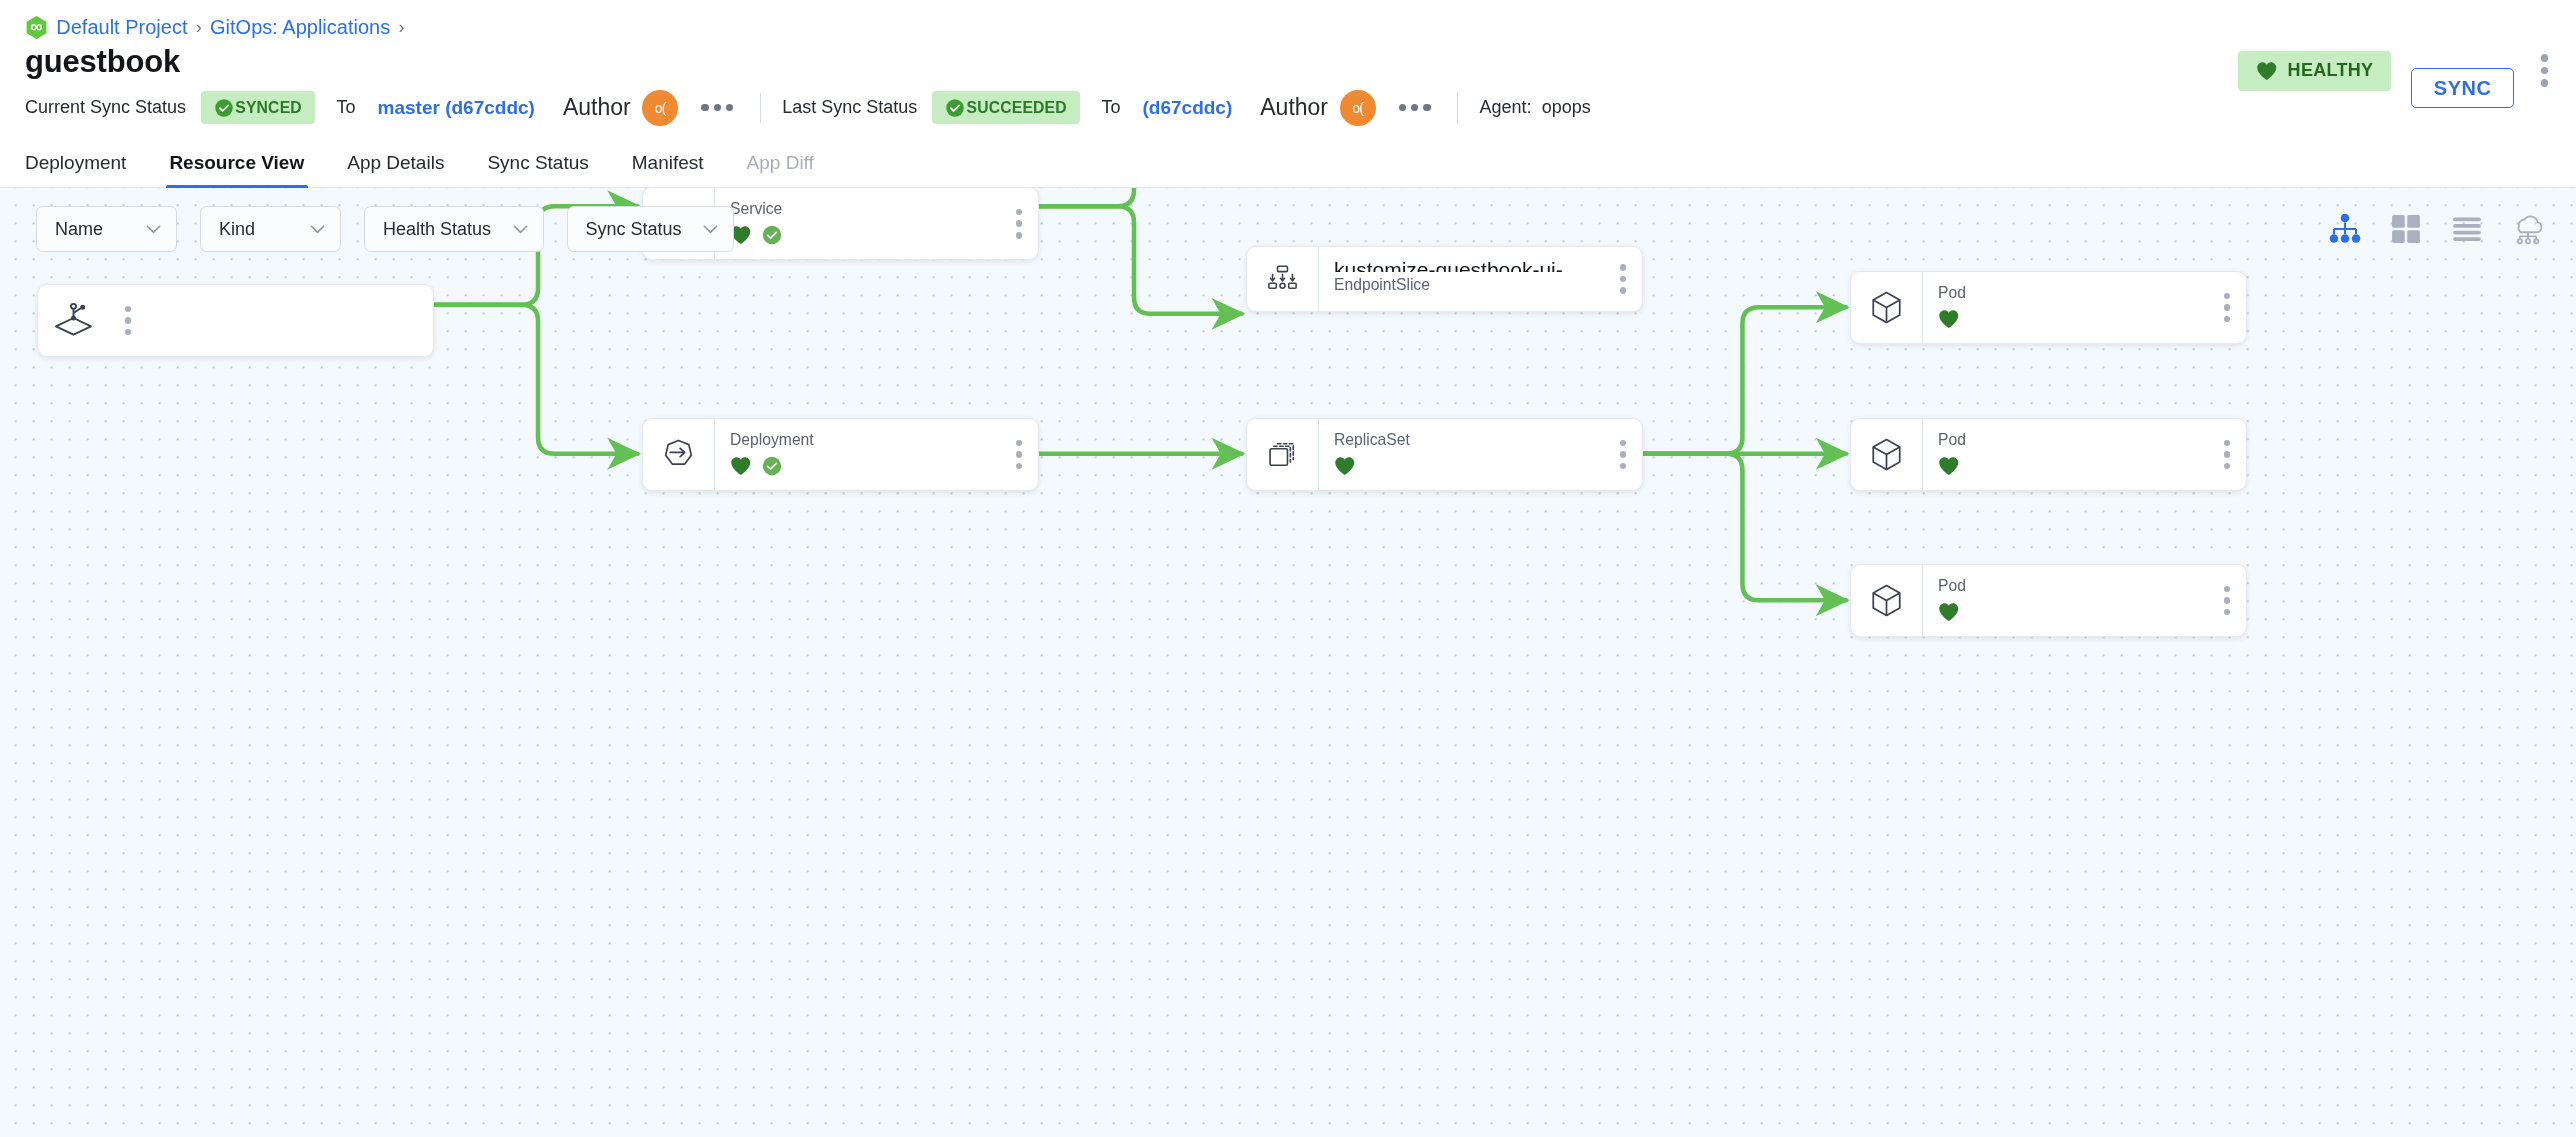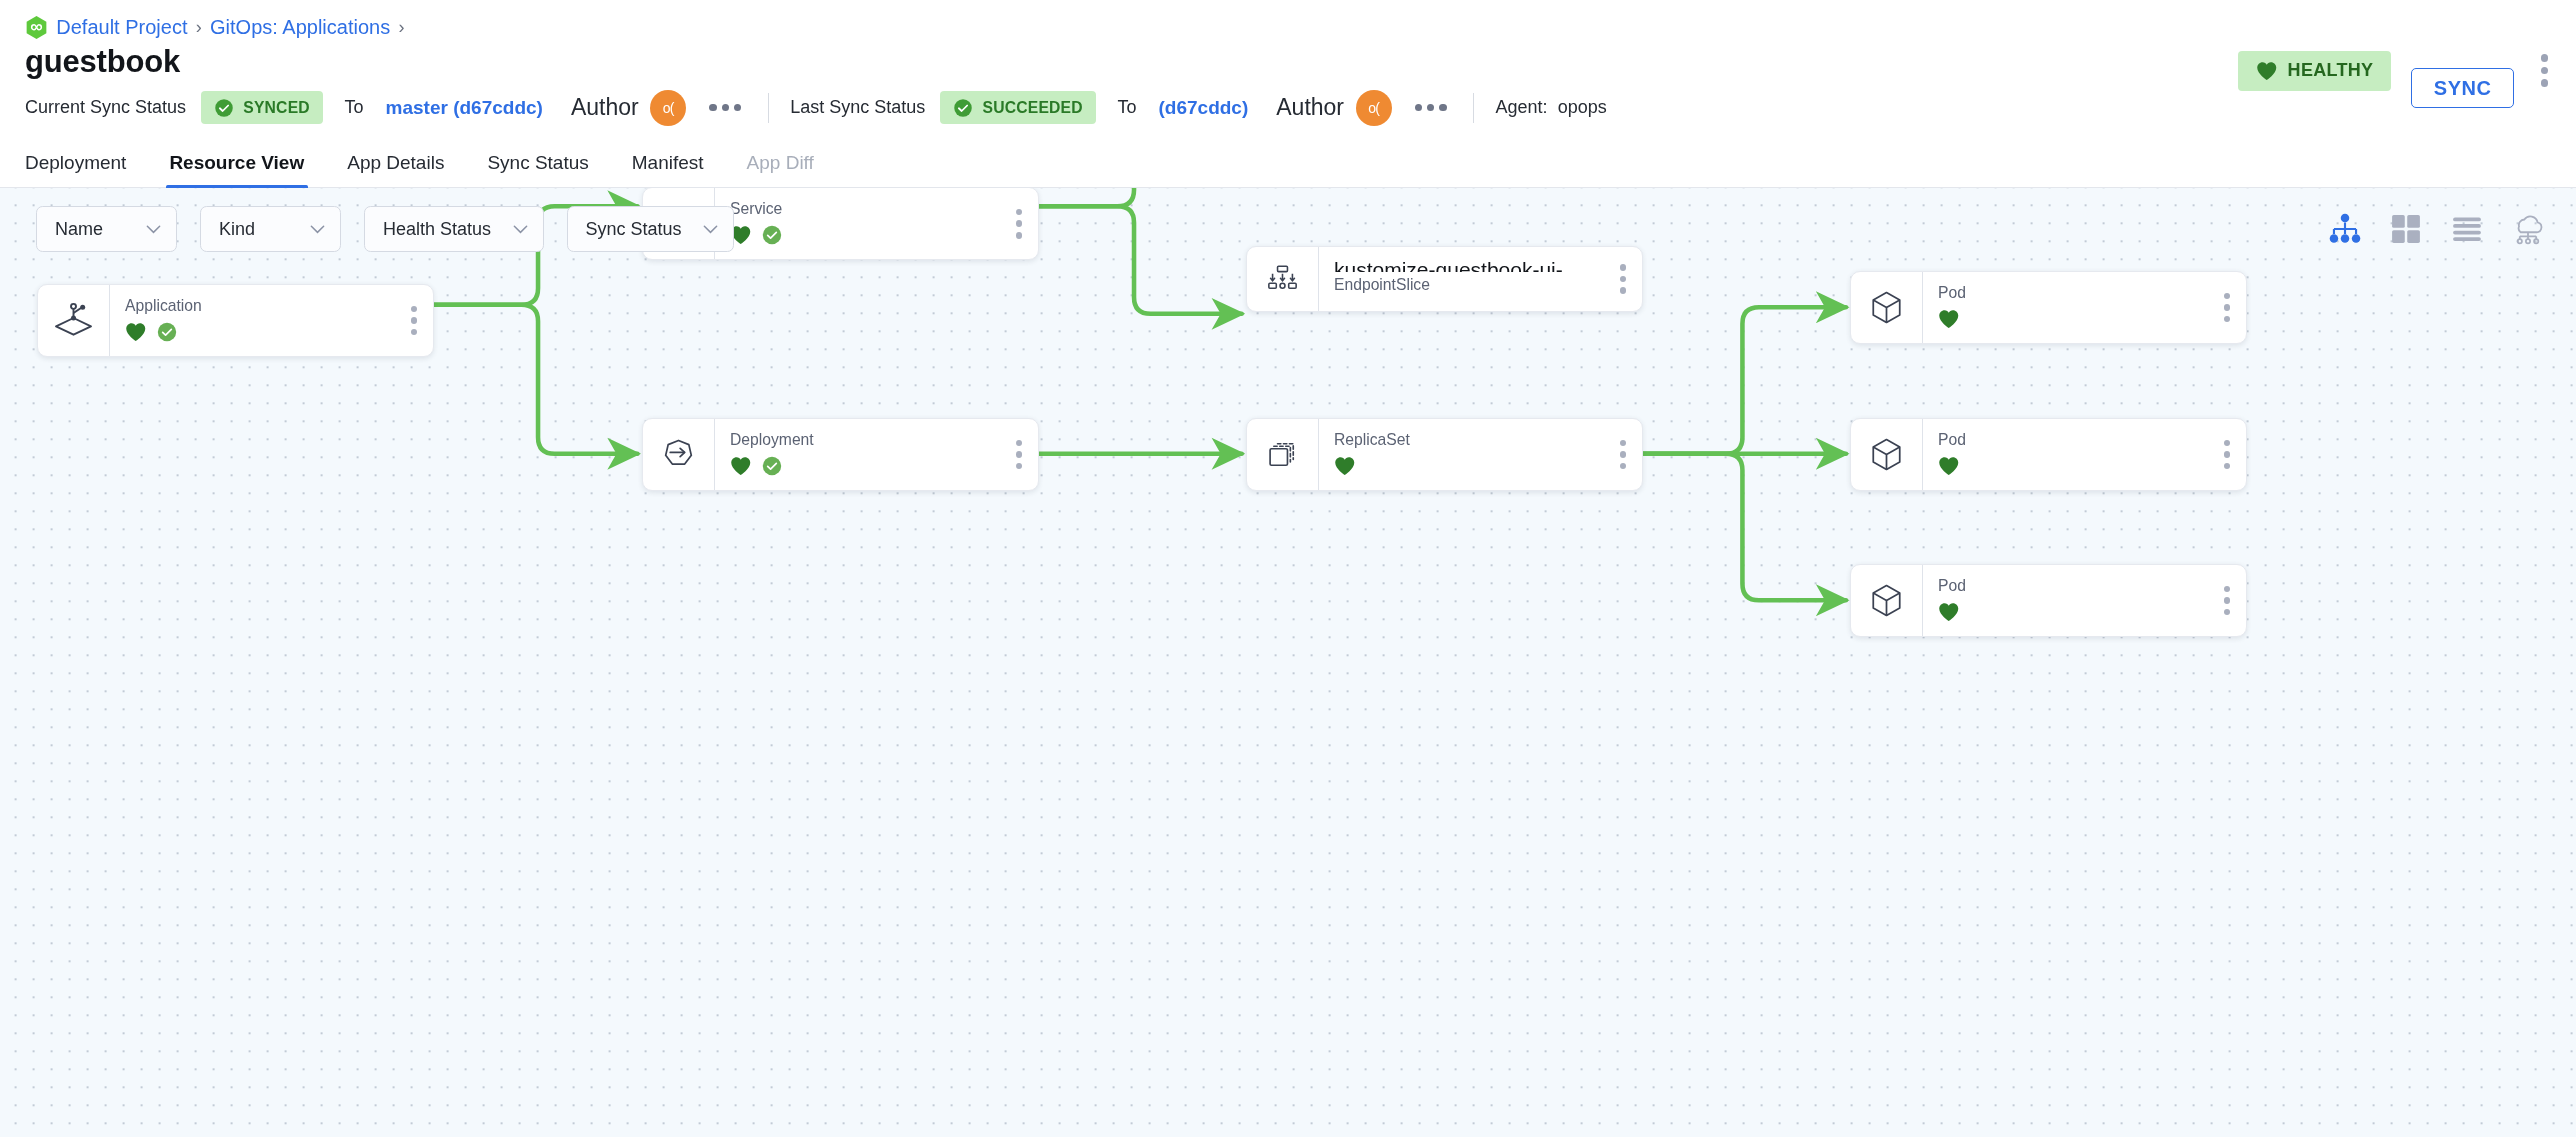--- a/index.html
+++ b/index.html
@@ -57,21 +57,21 @@
   .kebab-vert i { width: 7.4px; height: 7.4px; border-radius: 50%; background: #9ca3b5; display: block; }
 
   
   .status-strip {
     display: flex; align-items: center; gap: 0;
     height: 51px; padding: 0 25px; background: #fff;
     font-size: 18px; color: #22262e; flex: 0 0 auto;
   }
   .st-label { color: #262b33; font-size: 18px; white-space: nowrap; }
   .pill {
-    display: flex; align-items: center; gap: 9px;
+    display: flex; align-items: center; gap: 1px;
     background: #c6edc1; border-radius: 4.1px; height: 33px; padding: 0 13.2px;
     margin-left: 15px;
   }
   .pill .pill-text { color: #2a7a27; font-size: 15.7px; font-weight: bold; letter-spacing: 0.2px; }
   .check-circle { width: 20px; height: 20px; display: block; }
   .st-to { margin-left: 21.5px; color: #262b33; font-size: 18px; }
   .st-rev { margin-left: 22px; color: #2f6fe4; font-size: 19px; font-weight: bold; cursor: pointer; }
   .st-author { margin-left: 28px; color: #262b33; font-size: 23px; }
   .avatar {
     width: 36px; height: 36px; border-radius: 50%;
@@ -362,37 +362,20 @@
       <div class="node-icon">
         <svg width="45" height="45" viewBox="0 0 54 54">
           <path d="M6 34 L27 24 L48 34 L27 44 Z" fill="none" stroke="#3b4252" stroke-width="2.3" stroke-linejoin="round"></path>
           <path d="M27 24 L27 12" stroke="#3b4252" stroke-width="2.3"></path>
           <path d="M27 18 L36 12" stroke="#3b4252" stroke-width="2.3"></path>
           <circle cx="27" cy="24" r="3" fill="#3b4252"></circle>
           <circle cx="27" cy="10" r="3" fill="none" stroke="#3b4252" stroke-width="2.3"></circle>
           <circle cx="38" cy="11" r="3" fill="#3b4252"></circle>
         </svg>
       </div>
-      <div class="node-body">
-        <div class="node-name">guestbook</div>
-        <div class="node-kind">Application</div>
-        <div class="node-badges">
-          <span>
-            <svg width="21.5" height="20" viewBox="0 0 26 24">
-                <path d="M13 23 C13 23 1.5 15.6 1.5 8.2 C1.5 4.2 4.4 1.4 7.9 1.4 C10.3 1.4 12.1 2.8 13 4.3 C13.9 2.8 15.7 1.4 18.1 1.4 C21.6 1.4 24.5 4.2 24.5 8.2 C24.5 15.6 13 23 13 23 Z" fill="#2f7d2a"></path>
-              </svg>
-          </span>
-          <span>
-            <svg width="20" height="20" viewBox="0 0 24 24">
-                <circle cx="12" cy="12" r="11" fill="#67b054"></circle>
-                <path d="M6.8 12.4 L10.3 15.8 L17.2 8.9" fill="none" stroke="#fff" stroke-width="2" stroke-linecap="round" stroke-linejoin="round"></path>
-              </svg>
-          </span>
-        </div>
-      </div>
       <div class="node-kebab">
           <i></i>
           <i></i>
           <i></i>
         </div>
     </div>
 
     <div class="node" style="left:642px; top:-0.8px; width:397px; height:73px;">
       <div class="node-icon">
         <svg width="43" height="43" viewBox="0 0 52 52">

